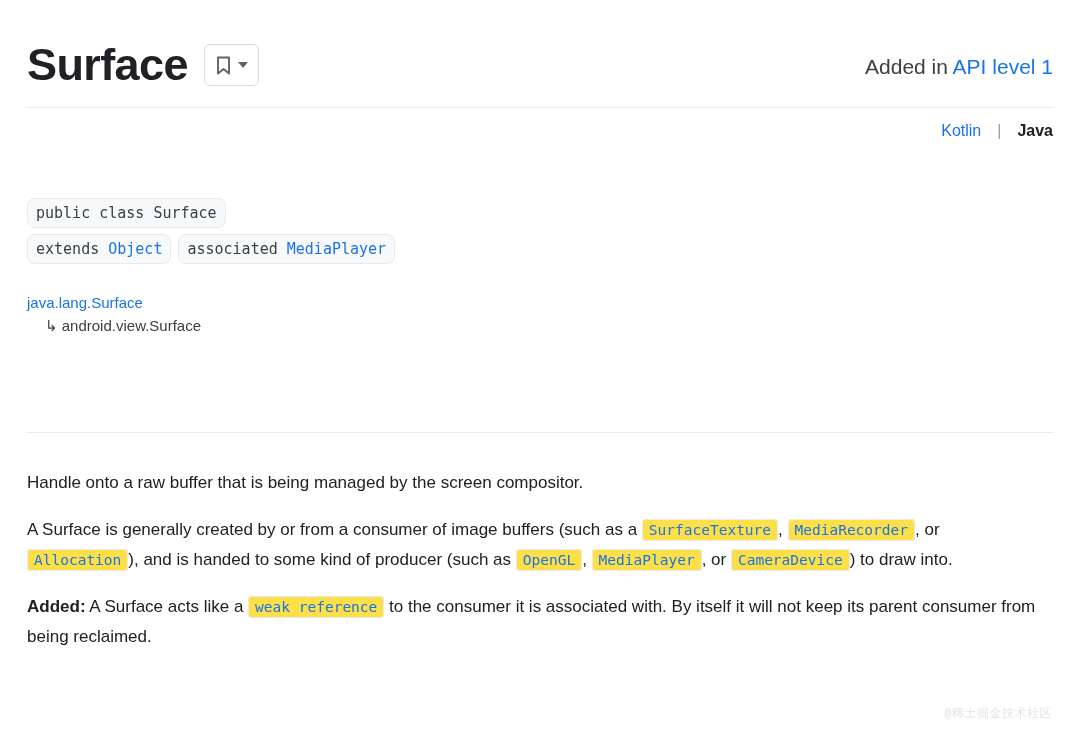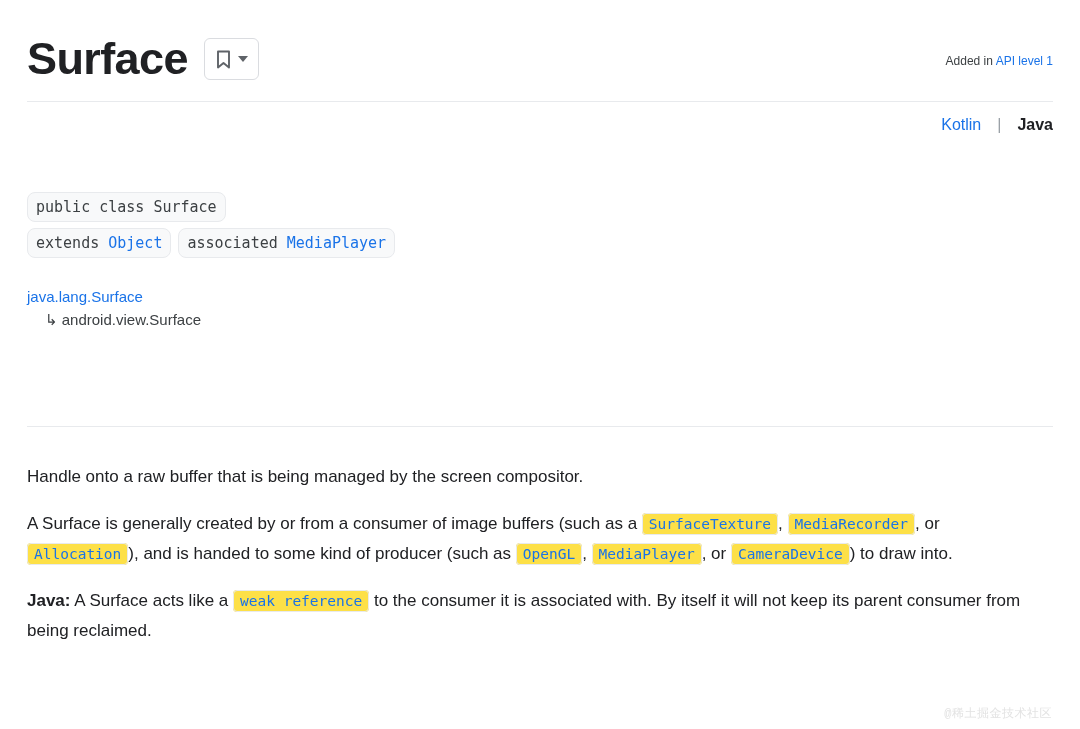--- a/index.html
+++ b/index.html
@@ -9,21 +9,21 @@
   }
   body {
     width: 1080px;
     height: 729px;
     font-family: "Liberation Sans", sans-serif;
     color: #202124;
     overflow: hidden;
     position: relative;
   }
   .page {
-    padding: 2px 27px;
+    padding: 8px 27px;
     box-sizing: border-box;
     width: 1080px;
     position: relative;
   }
 
   
   .header-row {
     display: flex;
     align-items: flex-start;
     justify-content: space-between;
@@ -56,21 +56,21 @@
   }
   .bookmark-icon svg { display: block; }
   .caret {
     width: 0;
     height: 0;
     border-left: 5px solid transparent;
     border-right: 5px solid transparent;
     border-top: 6px solid #5f6368;
   }
   .added-in {
-    font-size: 12px;
+    font-size: 21px;
     line-height: 22px;
     color: #3c4043;
     padding-top: 18px;
     white-space: nowrap;
     text-align: center;
   }
   a.link, .link {
     color: #1a73e8;
     text-decoration: none;
     cursor: pointer;
@@ -221,19 +221,19 @@
   <hr class="divider divider-mid">
 
   <div class="description">
 
     <p>
       <span>Handle onto a raw buffer that is being managed by the screen compositor.</span>
     </p>
 
     <p><span>A Surface is generally created by or from a consumer of image buffers (such as a </span><code class="chip">SurfaceTexture</code><span>, </span><code class="chip">MediaRecorder</code><span>, or </span><code class="chip">Allocation</code><span>), and is handed to some kind of producer (such as </span><code class="chip">OpenGL</code><span>, </span><code class="chip">MediaPlayer</code><span>, or </span><code class="chip">CameraDevice</code><span>) to draw into.</span></p>
 
-    <p><span class="bold">Java:</span><span> A Surface acts like a </span><code class="chip">weak reference</code><span> to the consumer it is associated with. By itself it will not keep its parent consumer from being reclaimed.</span></p>
+    <p><span class="bold">Added:</span><span> A Surface acts like a </span><code class="chip">weak reference</code><span> to the consumer it is associated with. By itself it will not keep its parent consumer from being reclaimed.</span></p>
 
   </div>
 
 </div>
 
 <div class="watermark">@稀土掘金技术社区</div>
 
 </body></html>

